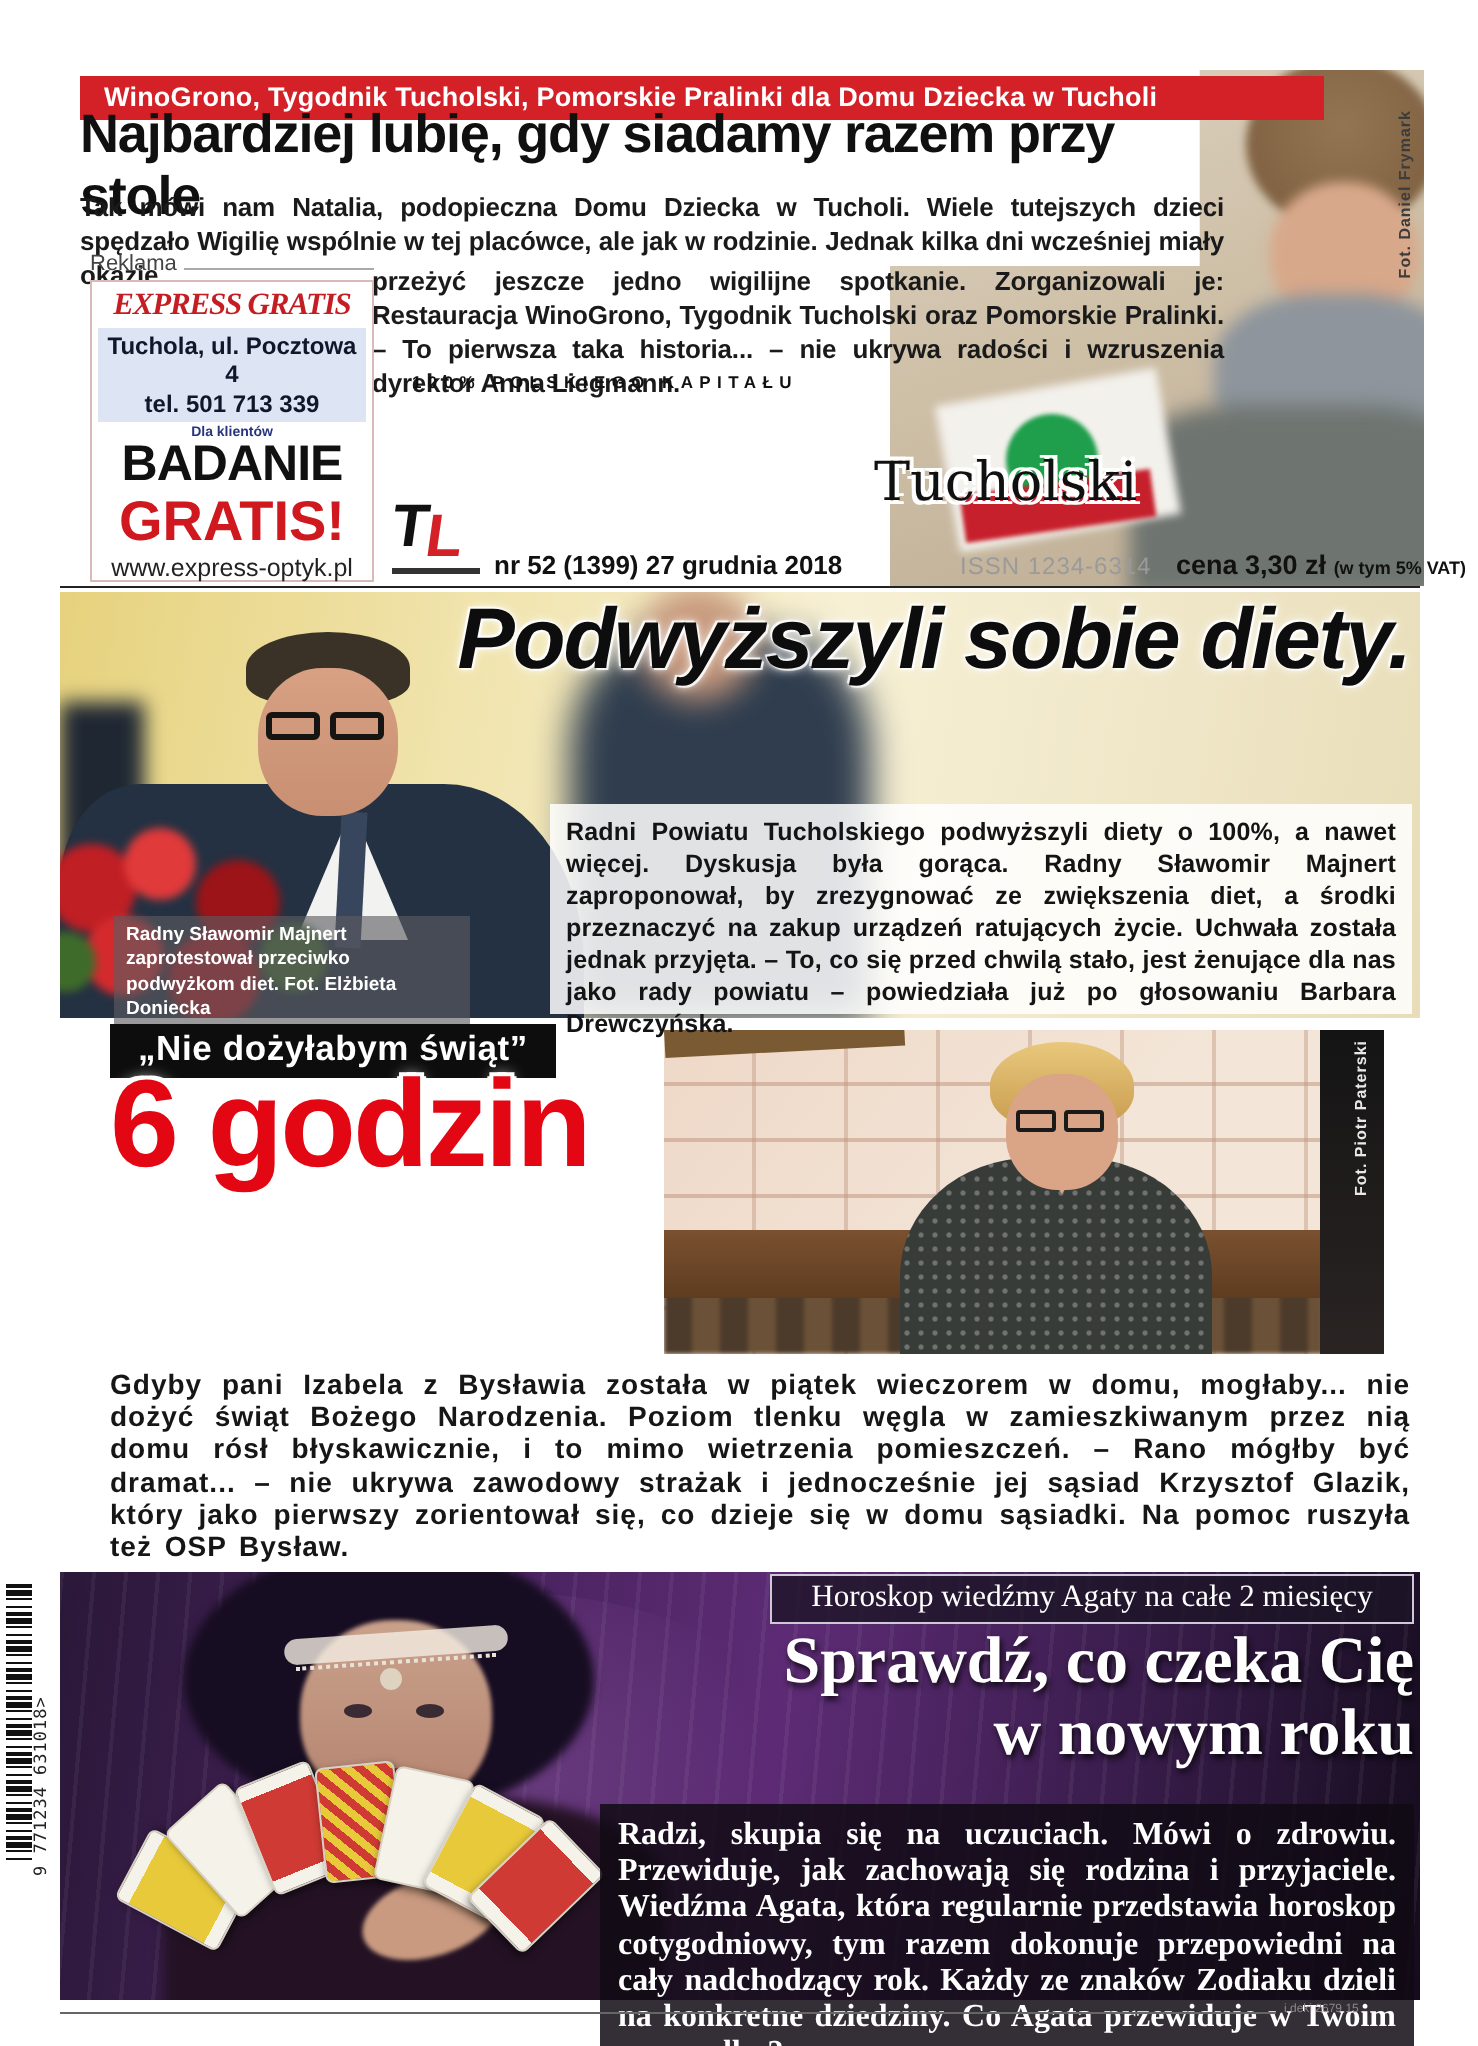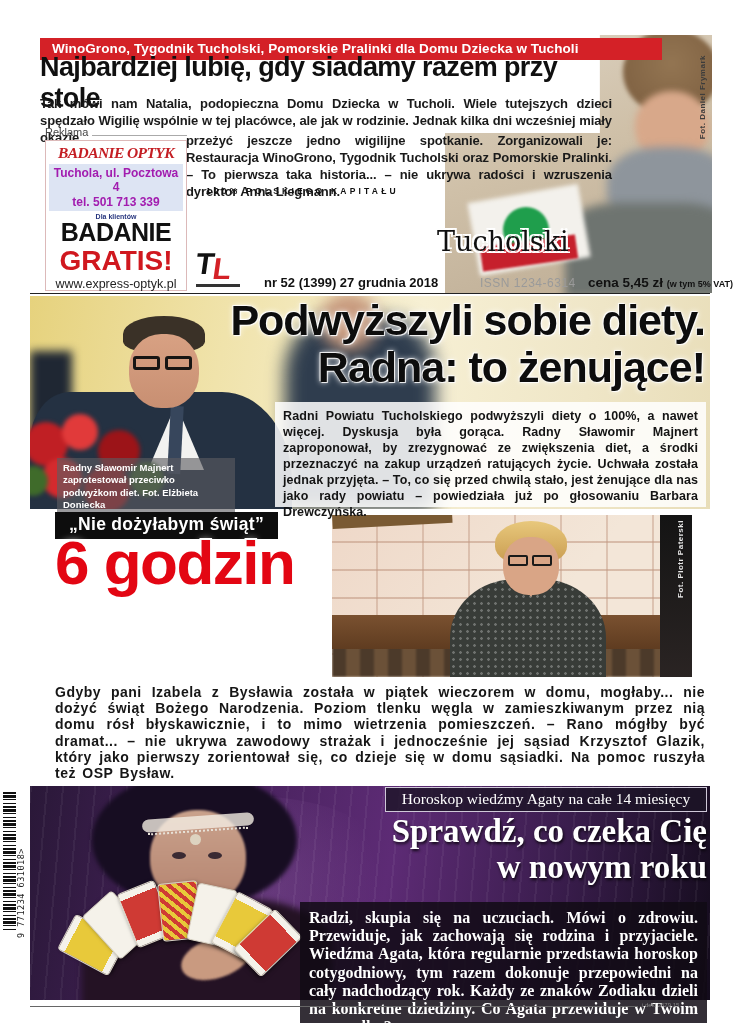--- a/index.html
+++ b/index.html
@@ -42,21 +42,21 @@
   .lead-credit{left:698px;top:55px;}
 
   
   .reklama-row{left:45px;top:126px;width:142px;display:flex;align-items:baseline;z-index:6;}
   .reklama-label{font-size:11px;color:#444;}
   .reklama-line{flex:1;border-bottom:1px solid #aaa;margin-left:4px;}
   .ad-box{left:45px;top:140px;width:142px;height:151px;border:1px solid #dcb9b9;background:#fff;
     z-index:6;text-align:center;padding-top:3px;}
   .ad-title{font-family:"Liberation Serif",serif;font-style:italic;font-weight:bold;
     font-size:15.5px;color:#c41e24;letter-spacing:-.6px;}
-  .ad-addr{background:#dde4f3;color:#a21caf;font-weight:bold;font-size:12px;line-height:1.2;
+  .ad-addr{background:#dde4f3;color:#0f172a;font-weight:bold;font-size:12px;line-height:1.2;
     margin:2px 3px;padding:2px 0;}
   .ad-note{font-size:7px;font-weight:bold;color:#27357e;margin-top:2px;}
   .ad-big{font-size:25px;font-weight:900;letter-spacing:-.5px;line-height:1.02;color:#111;}
   .ad-gratis{font-size:28px;font-weight:900;color:#d0181f;line-height:1.05;}
   .ad-site{font-size:12.5px;color:#222;margin-top:2px;}
 
   
   .mh-tagline{left:206px;top:186px;font-size:8.5px;font-weight:bold;letter-spacing:3.2px;
     color:#111;z-index:6;}
   .mh-title{left:184px;top:176px;font-family:"DejaVu Serif",serif;font-weight:bold;
@@ -65,21 +65,21 @@
       -3px 0 0 #fff,3px 0 0 #fff,0 3px 0 #fff,0 -3px 0 #fff,2px 3px 2px rgba(0,0,0,.25);}
   .mh-subtitle{left:437px;top:226px;font-family:"DejaVu Serif",serif;font-weight:normal;
     font-size:27px;color:#101010;z-index:6;
     text-shadow:-2px -2px 0 #fff,2px -2px 0 #fff,-2px 2px 0 #fff,2px 2px 0 #fff;}
   .mh-logo{left:196px;top:247px;width:46px;height:40px;background:#fff;z-index:6;}
   .mh-logo .t{position:absolute;left:0;top:0;font-size:30px;font-weight:900;color:#111;
     transform:skewX(-8deg);}
   .mh-logo .l{position:absolute;left:17px;top:5px;font-size:30px;font-weight:900;color:#d42127;
     transform:skewX(-8deg);}
   .mh-logo .sub{position:absolute;left:0;bottom:0;width:44px;height:3px;background:#333;}
-  .mh-issue{left:264px;top:275px;font-size:13px;font-weight:bold;color:#111;z-index:6;}
+  .mh-issue{left:247px;top:275px;font-size:13px;font-weight:bold;color:#111;z-index:6;}
   .mh-issn{left:480px;top:276px;font-size:12px;color:#9a9a9a;letter-spacing:.5px;z-index:6;}
   .mh-price{left:588px;top:275px;font-size:13.5px;font-weight:bold;color:#111;z-index:6;}
   .mh-price small{font-size:9px;font-weight:bold;}
   .mh-rule{left:30px;top:293px;width:680px;height:1px;background:#222;z-index:6;}
 
   
   .a2-photo{left:30px;top:296px;width:680px;height:213px;overflow:hidden;z-index:1;
     background:linear-gradient(100deg,#e6d27d 0%,#f0e3ab 28%,#f7f0d4 55%,#efe6c7 80%,#e8ddb8 100%);}
   .a2-edge{position:absolute;left:0;top:55px;width:42px;height:100px;background:#1f2733;filter:blur(5px);}
   .a2-man2{position:absolute;left:255px;top:22px;width:150px;height:191px;background:#2f3d4e;
@@ -96,21 +96,21 @@
   .a2-man1-body{position:absolute;left:0px;top:96px;width:262px;height:118px;background:#243142;
     border-radius:40px 70px 0 0/50px 90px 0 0;}
   .a2-shirt{position:absolute;left:118px;top:108px;width:56px;height:66px;background:#f2f2f0;
     clip-path:polygon(50% 0,100% 100%,0 100%);}
   .a2-tie{position:absolute;left:139px;top:110px;width:13px;height:68px;background:#37465c;
     transform:rotate(3deg);}
   .a2-flowers{position:absolute;left:-12px;top:118px;width:165px;height:98px;filter:blur(2px);}
   .a2-flowers i{position:absolute;border-radius:50%;display:block;}
   .a2-headline{left:160px;top:297px;width:545px;text-align:right;font-size:43px;font-weight:bold;
     line-height:1.1;letter-spacing:-1px;color:#0d0d0d;z-index:4;
-    text-shadow:0 0 6px #fff,0 0 2px #fff,1px 1px 0 rgba(255,255,255,.8),-1px -1px 0 rgba(255,255,255,.8);}
+    text-shadow:0 0 6px #fff,0 0 2px #fff,1px 1px 0 rgba(255,255,255,.8),-1px -1px 0 rgba(255,255,255,.8);font-style:italic;}
   .a2-bodybox{left:275px;top:402px;width:431px;height:105px;background:rgba(255,255,255,.85);
     padding:6px 8px;font-size:12.5px;font-weight:bold;line-height:1.28;text-align:justify;
     color:#141414;z-index:4;letter-spacing:.1px;}
   .a2-caption{left:57px;top:458px;width:178px;background:rgba(92,92,97,.62);color:#fff;
     font-size:9.5px;font-weight:bold;line-height:1.3;padding:4px 6px;z-index:4;text-align:left;}
 
   
   .a3-kicker{left:55px;top:512px;background:#0d0d0d;color:#fff;font-size:17.5px;font-weight:bold;
     padding:2px 14px 4px;z-index:5;letter-spacing:.3px;display:inline-block;}
   .a3-headline{left:55px;top:530px;width:360px;font-size:62px;font-weight:800;line-height:66px;
@@ -227,41 +227,41 @@
   <div class="abs top-banner">WinoGrono, Tygodnik Tucholski, Pomorskie Pralinki dla Domu Dziecka w Tucholi</div>
   <div class="abs lead-headline">Najbardziej lubię, gdy siadamy razem przy stole</div>
   <div class="abs lead-body-1">Tak mówi nam Natalia, podopieczna Domu Dziecka w Tucholi. Wiele tutejszych dzieci spędzało Wigilię wspólnie w tej placówce, ale jak w rodzinie. Jednak kilka dni wcześniej miały okazję</div>
   <div class="abs lead-body-2">przeżyć jeszcze jedno wigilijne spotkanie. Zorganizowali je: Restauracja WinoGrono, Tygodnik Tucholski oraz Pomorskie Pralinki. – To pierwsza taka historia... – nie ukrywa radości i wzruszenia dyrektor Anna Liegmann.</div>
 
   <div class="abs reklama-row">
     <span class="reklama-label">Reklama</span>
     <span class="reklama-line"></span>
   </div>
   <div class="abs ad-box">
-    <div class="ad-title">BADANIE OPTYK</div>
+    <div class="ad-title">EXPRESS GRATIS</div>
     <div class="ad-addr">
       <div>Tuchola, ul. Pocztowa 4</div>
       <div>tel. 501 713 339</div>
     </div>
     <div class="ad-note">Dla klientów</div>
     <div class="ad-big">BADANIE</div>
     <div class="ad-gratis">GRATIS!</div>
     <div class="ad-site">www.express-optyk.pl</div>
   </div>
 
   <div class="abs mh-tagline">100% POLSKIEGO KAPITAŁU</div>
   <div class="abs mh-subtitle">Tucholski</div>
   <div class="abs mh-logo">
     <span class="t">T</span>
     <span class="l">L</span>
     <span class="sub"></span>
   </div>
   <div class="abs mh-issue">nr 52 (1399) 27 grudnia 2018</div>
   <div class="abs mh-issn">ISSN 1234-6314</div>
-  <div class="abs mh-price"><span>cena 5,45 zł </span><small>(w tym 5% VAT)</small></div>
+  <div class="abs mh-price"><span>cena 3,30 zł </span><small>(w tym 5% VAT)</small></div>
   <div class="abs mh-rule"></div>
 
   <div class="abs a2-photo">
     <div class="a2-edge"></div>
     <div class="a2-man2"></div>
     <div class="a2-man2-head"></div>
     <div class="a2-man1-body"></div>
     <div class="a2-shirt"></div>
     <div class="a2-tie"></div>
     <div class="a2-man1-hair"></div>
@@ -275,21 +275,20 @@
       <i style="left:44px;top:0;width:36px;height:36px;background:#e13a3a;"></i>
       <i style="left:80px;top:16px;width:42px;height:42px;background:#9c1418;"></i>
       <i style="left:24px;top:44px;width:40px;height:40px;background:#d42a2e;"></i>
       <i style="left:66px;top:52px;width:46px;height:46px;background:#b01a1f;"></i>
       <i style="left:112px;top:48px;width:34px;height:34px;background:#3f6b2a;"></i>
       <i style="left:0;top:52px;width:30px;height:30px;background:#3f6b2a;"></i>
     </div>
   </div>
   <div class="abs a2-headline">
     <div>Podwyższyli sobie diety.</div>
-    <div>Radna: to żenujące!</div>
   </div>
   <div class="abs a2-bodybox">Radni Powiatu Tucholskiego podwyższyli diety o 100%, a nawet więcej. Dyskusja była gorąca. Radny Sławomir Majnert zaproponował, by zrezygnować ze zwiększenia diet, a środki przeznaczyć na zakup urządzeń ratujących życie. Uchwała została jednak przyjęta. – To, co się przed chwilą stało, jest żenujące dla nas jako rady powiatu – powiedziała już po głosowaniu Barbara Drewczyńska.</div>
   <div class="abs a2-caption">Radny Sławomir Majnert zaprotestował przeciwko podwyżkom diet. Fot. Elżbieta Doniecka</div>
 
   <div class="abs a3-kicker">„Nie dożyłabym świąt”</div>
   <div class="abs a3-headline">
     <div>6 godzin</div>
   </div>
   <div class="abs a3-photo">
     <div class="a3-frame"></div>
@@ -324,21 +323,21 @@
     <div class="cards">
       <i class="b1"></i>
         <i></i>
         <i class="b2"></i>
         <i class="b3"></i>
         <i></i>
         <i class="b1"></i>
         <i class="b2"></i>
     </div>
   </div>
-  <div class="abs a4-kicker">Horoskop wiedźmy Agaty na całe 14 miesięcy</div>
+  <div class="abs a4-kicker">Horoskop wiedźmy Agaty na całe 2 miesięcy</div>
   <div class="abs a4-headline">
     <div>Sprawdź, co czeka Cię</div>
     <div>w nowym roku</div>
   </div>
   <div class="abs a4-bodybox">Radzi, skupia się na uczuciach. Mówi o zdrowiu. Przewiduje, jak zachowają się rodzina i przyjaciele. Wiedźma Agata, która regularnie przedstawia horoskop cotygodniowy, tym razem dokonuje przepowiedni na cały nadchodzący rok. Każdy ze znaków Zodiaku dzieli na konkretne dziedziny. Co Agata przewiduje w Twoim przypadku?</div>
 
   <div class="abs barcode">
     <div class="bars"></div>
     <div class="num">9 771234 631018&gt;</div>
   </div>

